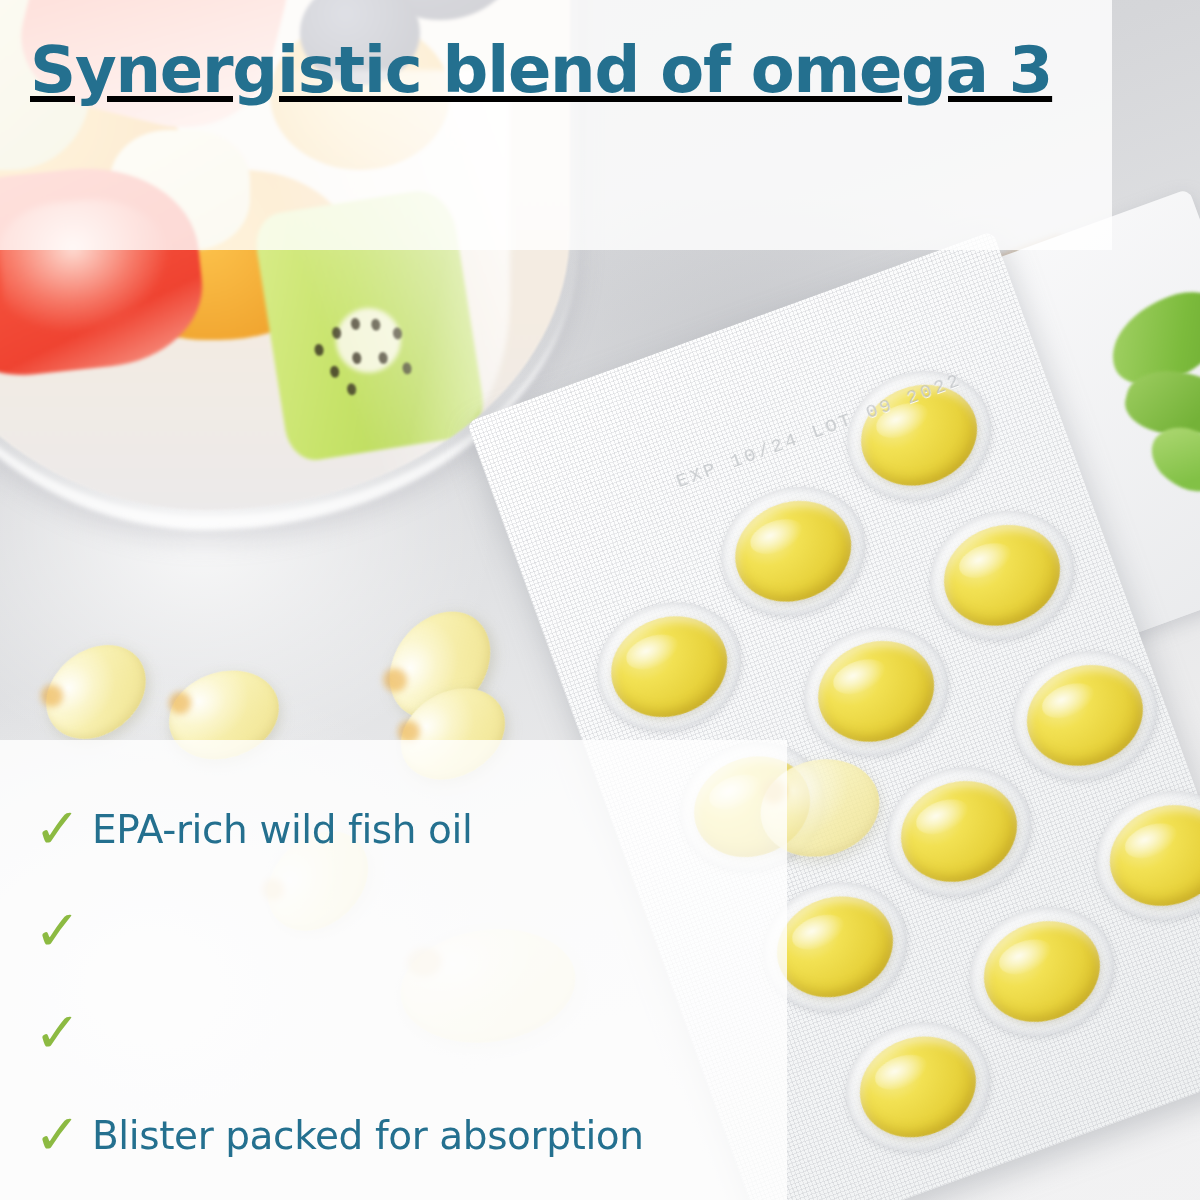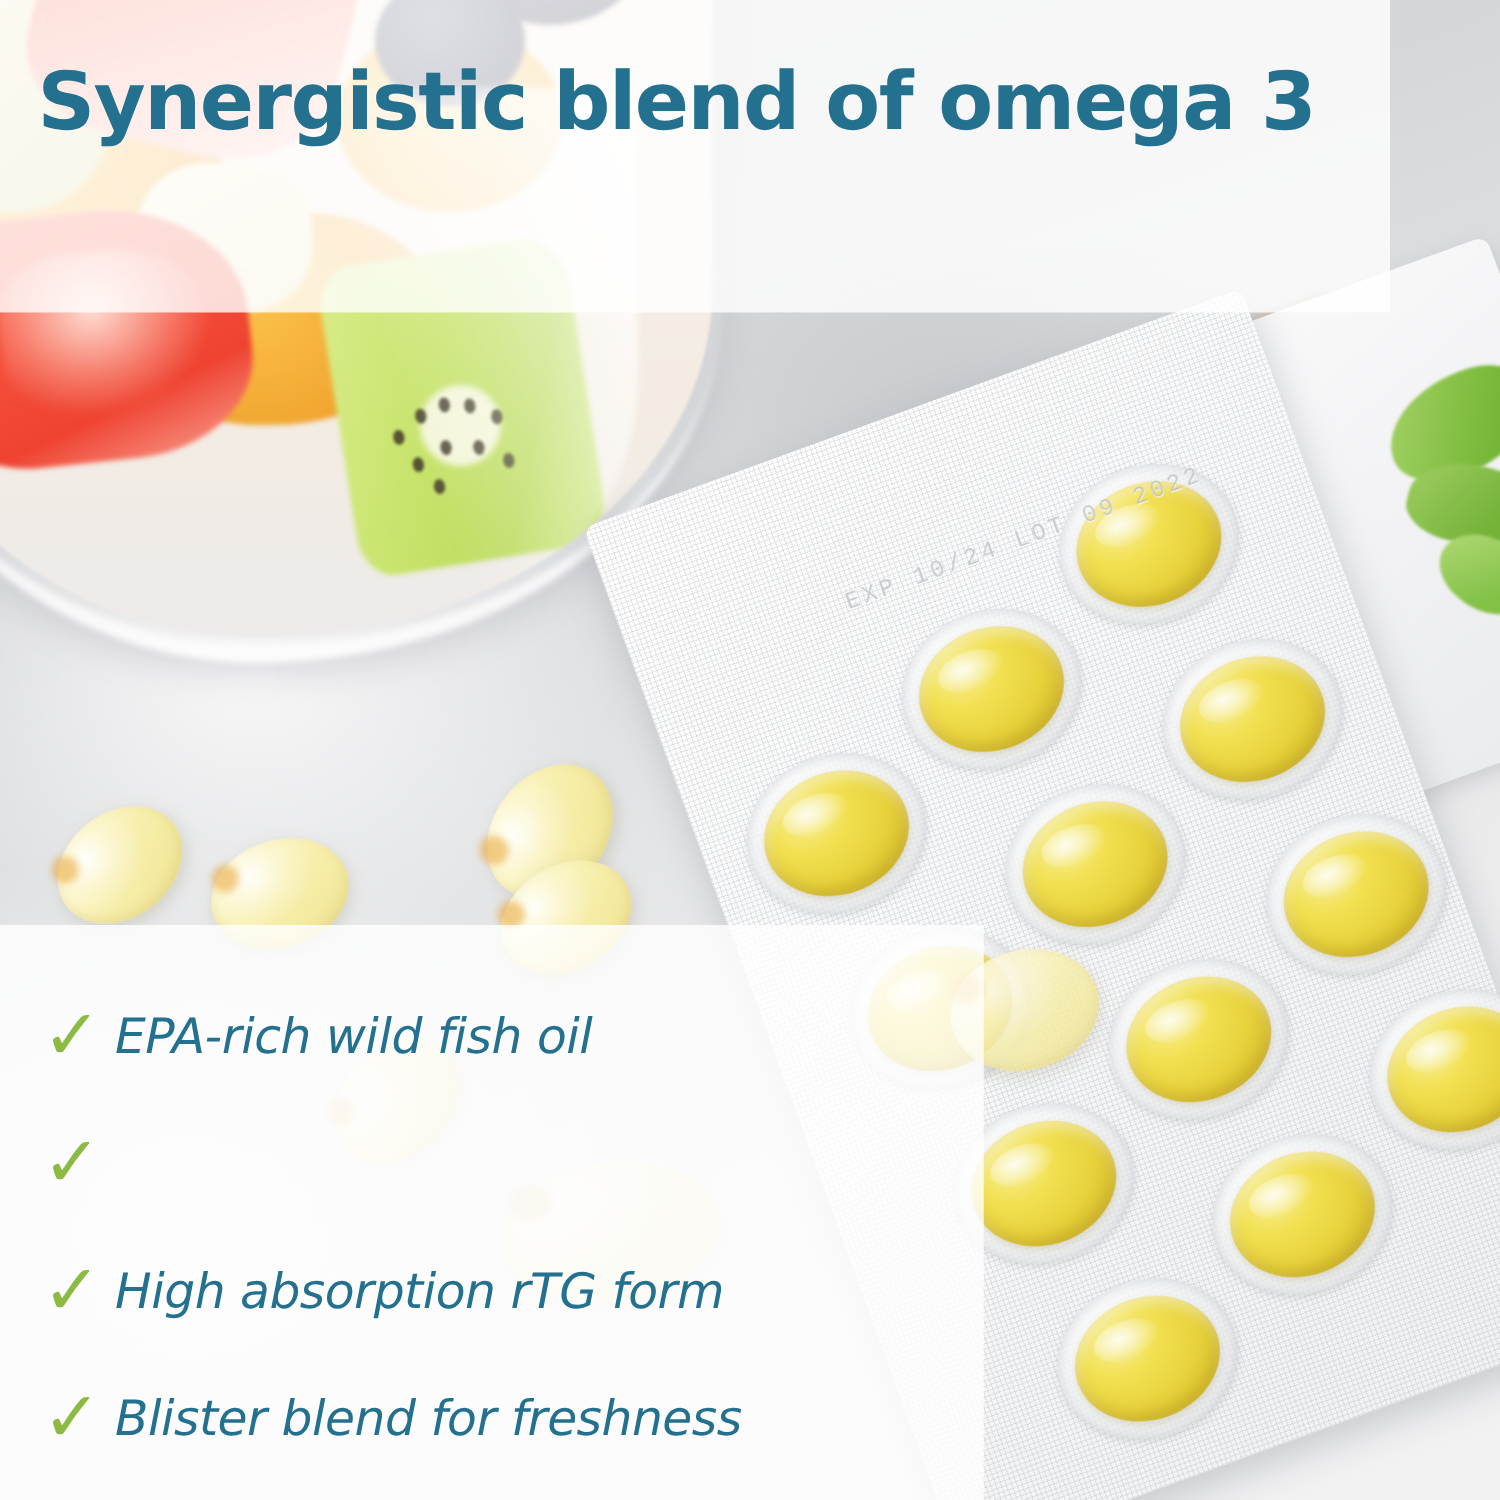--- a/index.html
+++ b/index.html
@@ -177,22 +177,23 @@
     border-radius:50%; background:rgba(233,166,52,.55); filter:blur(3px);
   }
 
   
   #headerPanel {
     position:absolute; left:0; top:0; width:1112px; height:250px;
     background:rgba(255,255,255,.80);
     z-index:30;
   }
   #headlineBlock {
-    position:absolute; left:30px; top:34px; width:1060px;
+    position:absolute; left:30px; top:22px; width:1060px;
     z-index:31;
+    text-decoration:underline;
   }
   .headline-line {
     font-family:"DejaVu Sans", sans-serif;
     font-weight:700;
     font-size:64px;
     line-height:96px;
     letter-spacing:-1.2px;
     color:#24708f;
     white-space:nowrap;
   }
@@ -221,21 +222,20 @@
     font-weight:400;
     text-align:left;
   }
   .bullet-text {
     font-family:"DejaVu Sans", sans-serif;
     font-size:39px;
     font-weight:400;
     color:#24708f;
     letter-spacing:-.4px;
     white-space:nowrap;
-    font-style:italic;
   }
 </style>
 </head>
 <body>
 
 <div id="stage">
 
   <div class="photo-bg"></div>
   <div class="desk-shade"></div>
   <div class="desk-shade2"></div>
@@ -330,23 +330,22 @@
       <span class="check-icon">✓</span>
       <span class="bullet-text">EPA-rich wild fish oil</span>
     </div>
 
     <div class="bullet-row">
       <span class="check-icon">✓</span>
     </div>
 
     <div class="bullet-row">
       <span class="check-icon">✓</span>
-      <span class="bullet-text">High absorption rTG form</span>
     </div>
 
     <div class="bullet-row">
       <span class="check-icon">✓</span>
-      <span class="bullet-text">Blister blend for freshness</span>
+      <span class="bullet-text">Blister packed for absorption</span>
     </div>
 
   </div>
 
 </div>
 
 </body></html>

